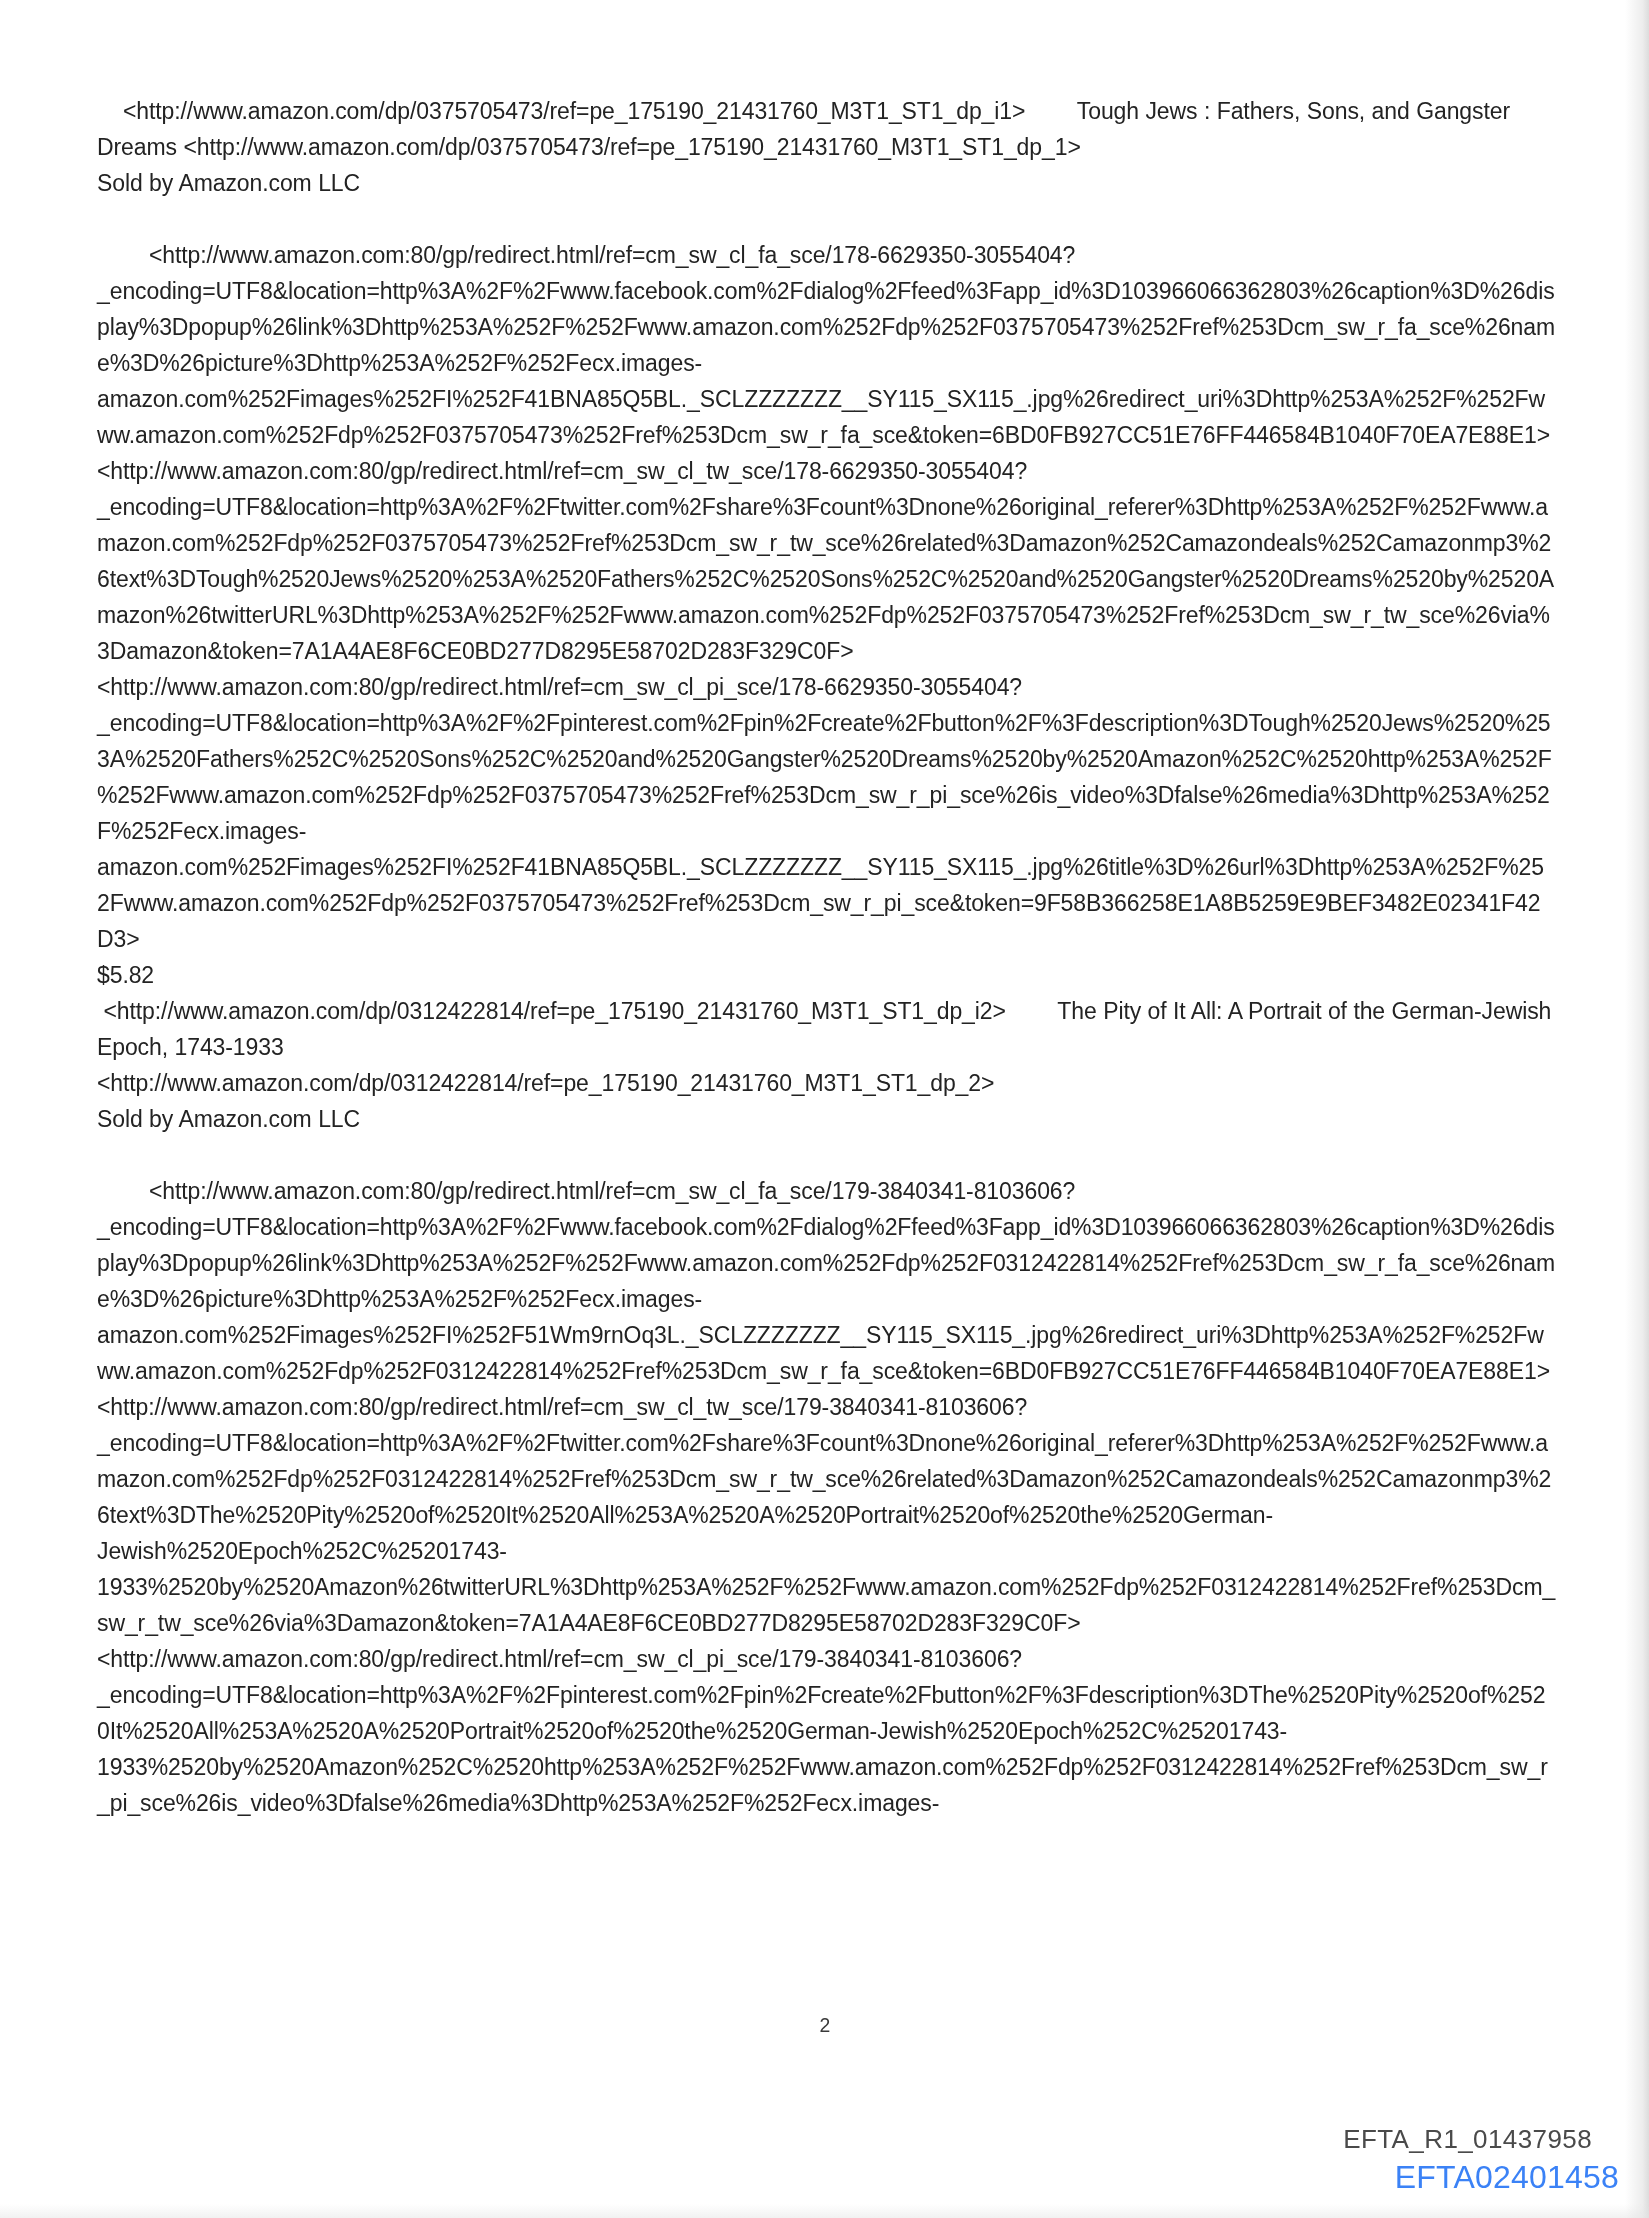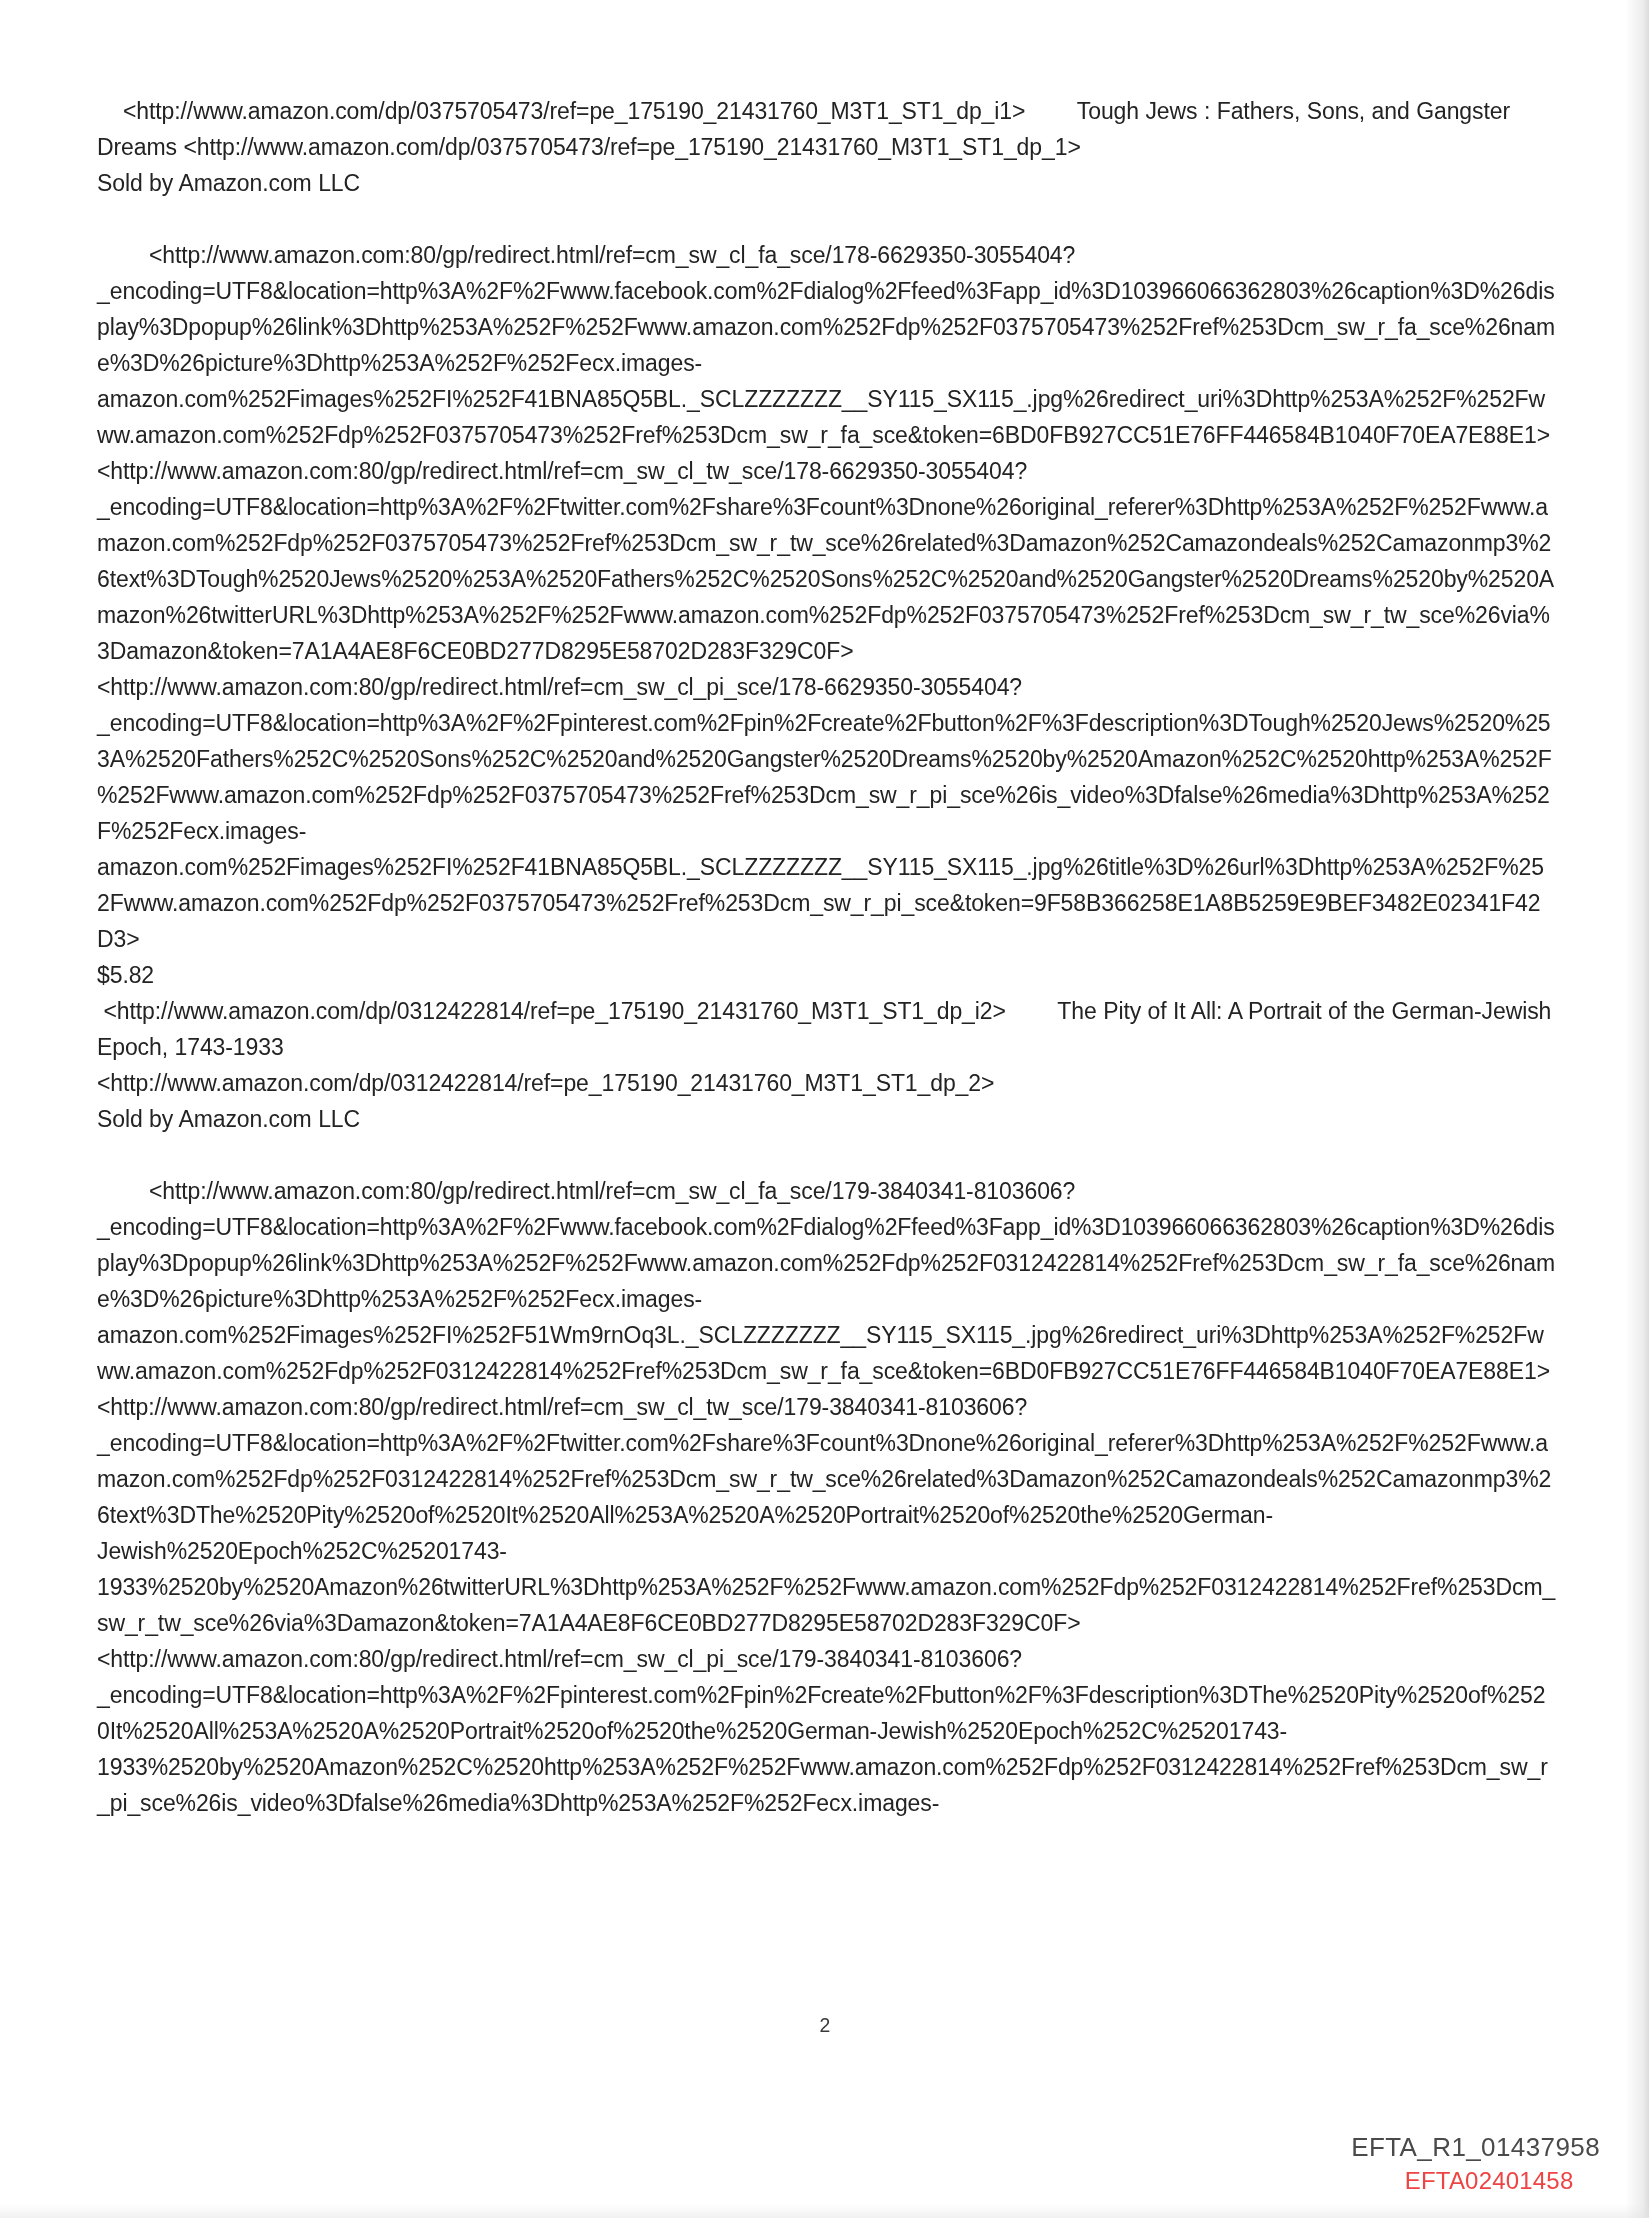--- a/index.html
+++ b/index.html
@@ -64,35 +64,35 @@
     left: 0;
     top: 2014px;
     width: 1650px;
     text-align: center;
     font-size: 19.4px;
     color: #3a3a3a;
   }
 
   .bates-block {
     position: absolute;
-    right: 23px;
+    right: 31px;
     bottom: 25px;
-    text-align: center;
+    text-align: right;
     line-height: 1.0;
   }
   .bates-upper {
     font-size: 26px;
     color: #4a4a4a;
     letter-spacing: 0.4px;
     margin-bottom: 8.7px;
     margin-right: 27px;
   }
   .bates-lower {
-    font-size: 24px;
-    color: #ef4444;
+    font-size: 32px;
+    color: #3b82f6;
     letter-spacing: 0.2px;
   }
 </style>
 </head>
 <body>
 
 <div class="page">
 
   <div class="body-text">
     <p class="para">    &lt;http://www.amazon.com/dp/0375705473/ref=pe_175190_21431760_M3T1_ST1_dp_i1&gt;        Tough Jews : Fathers, Sons, and Gangster Dreams &lt;http://www.amazon.com/dp/0375705473/ref=pe_175190_21431760_M3T1_ST1_dp_1&gt;</p>

